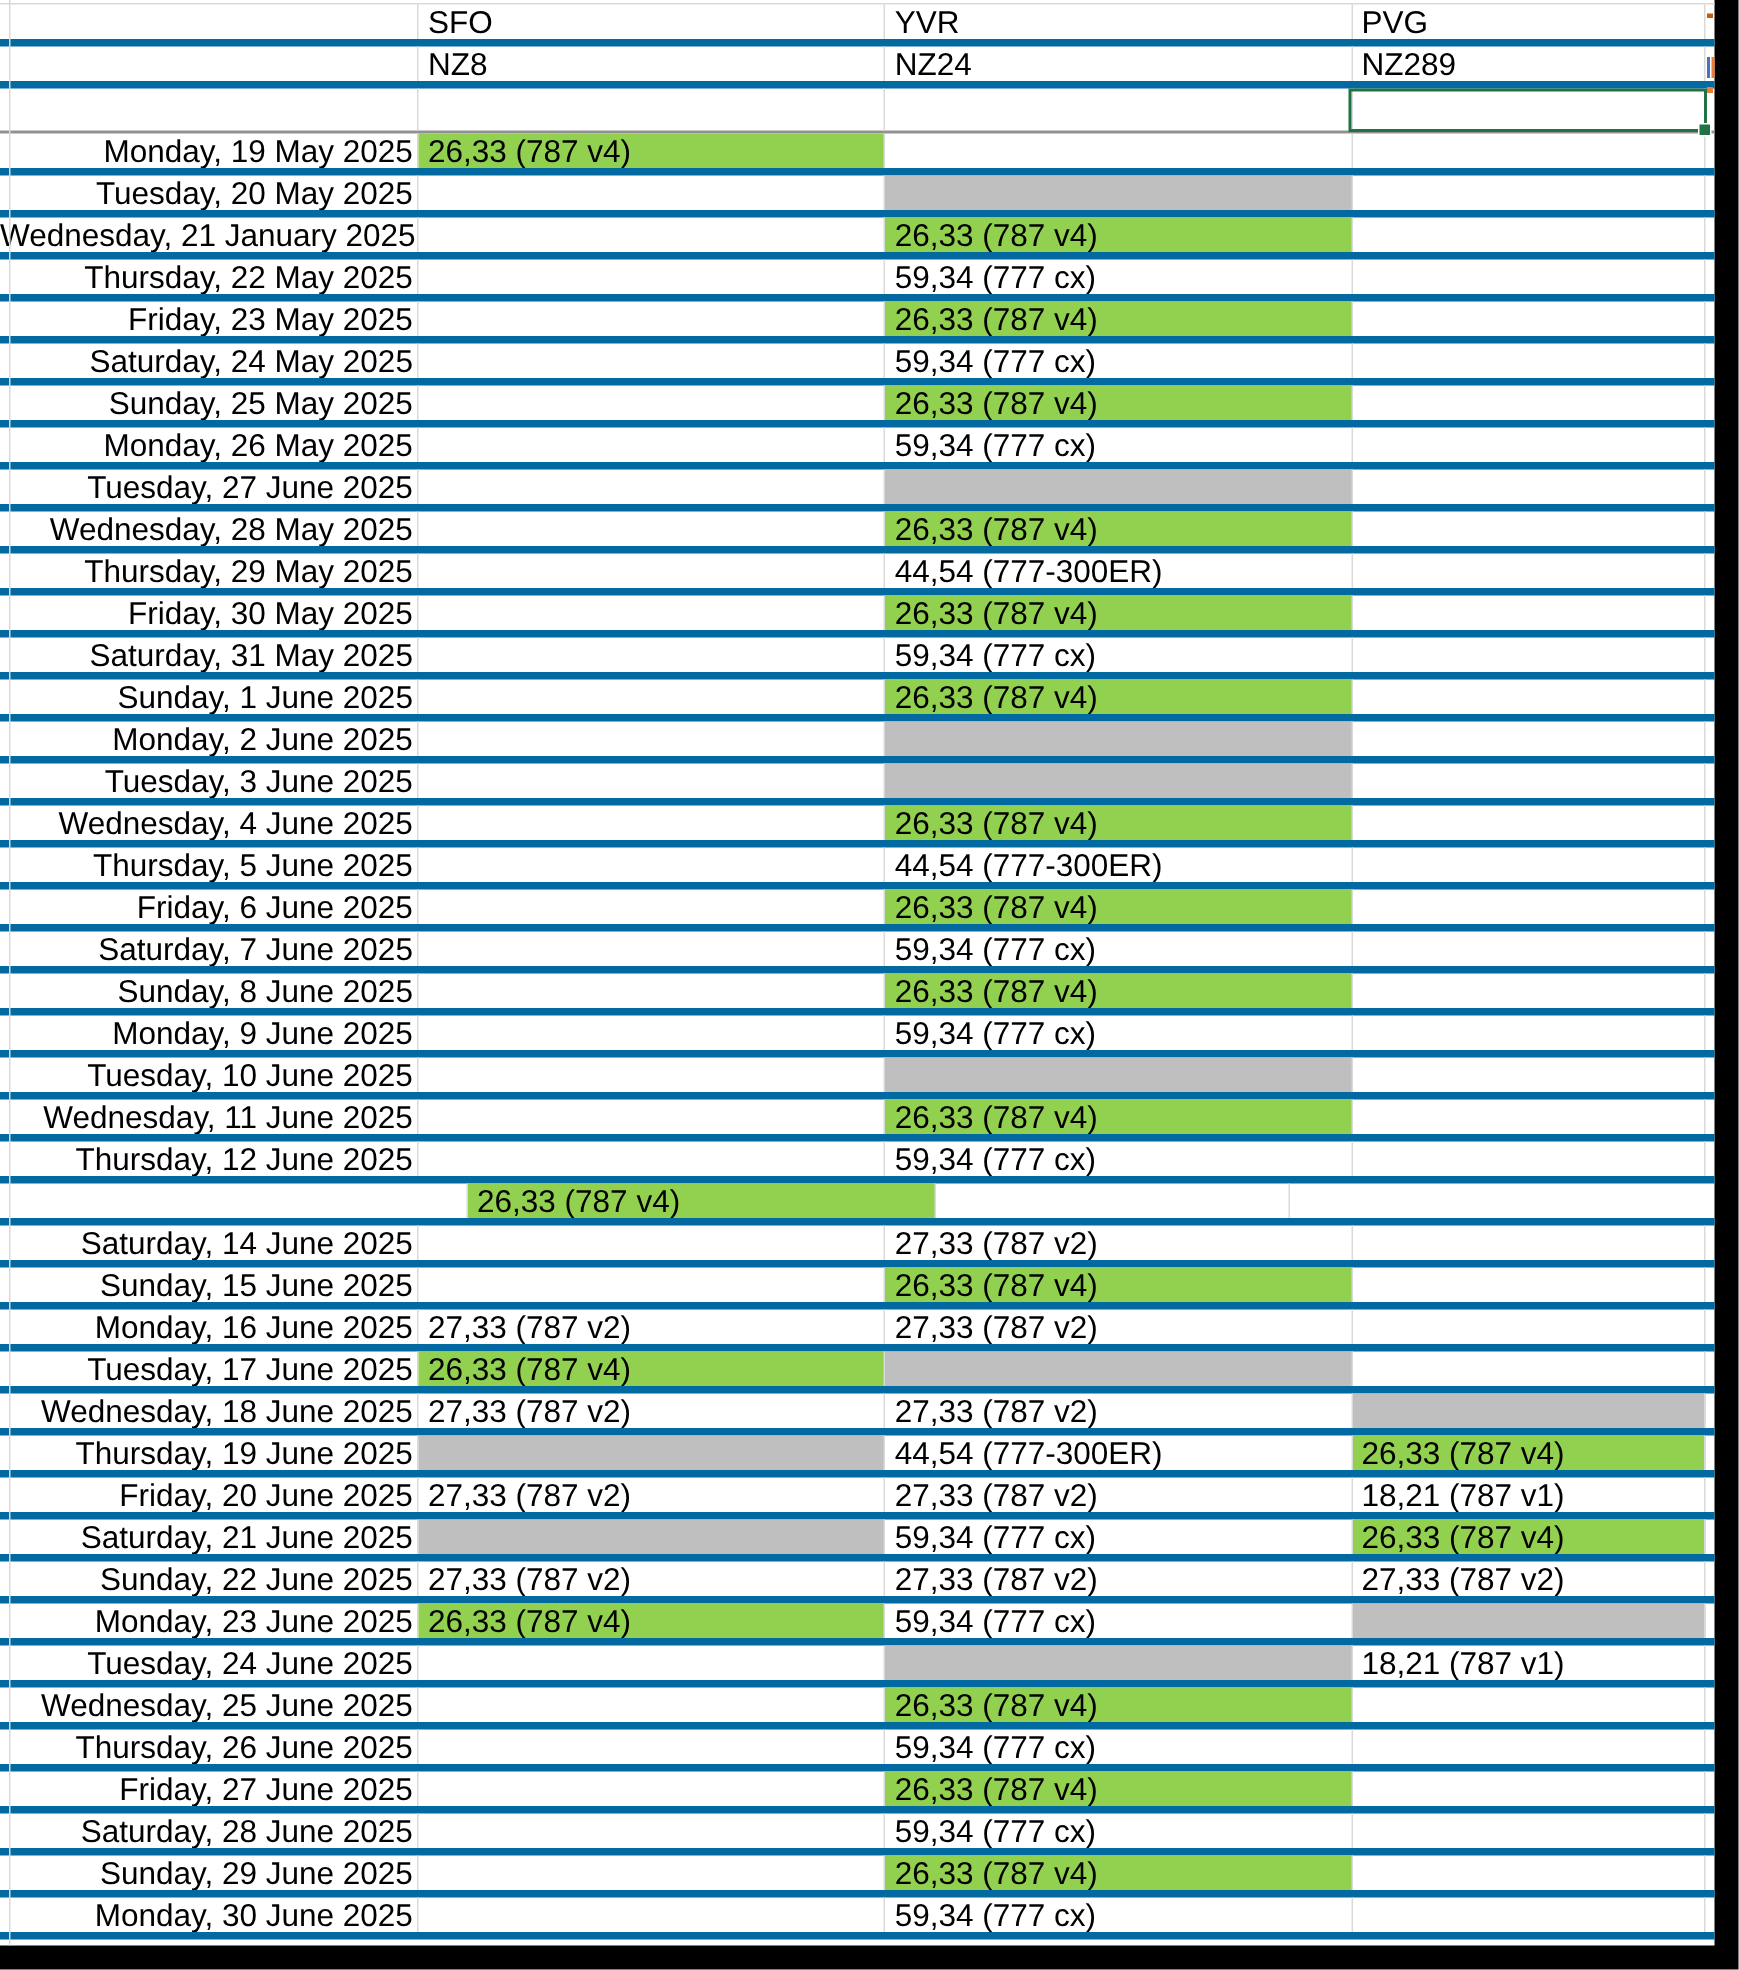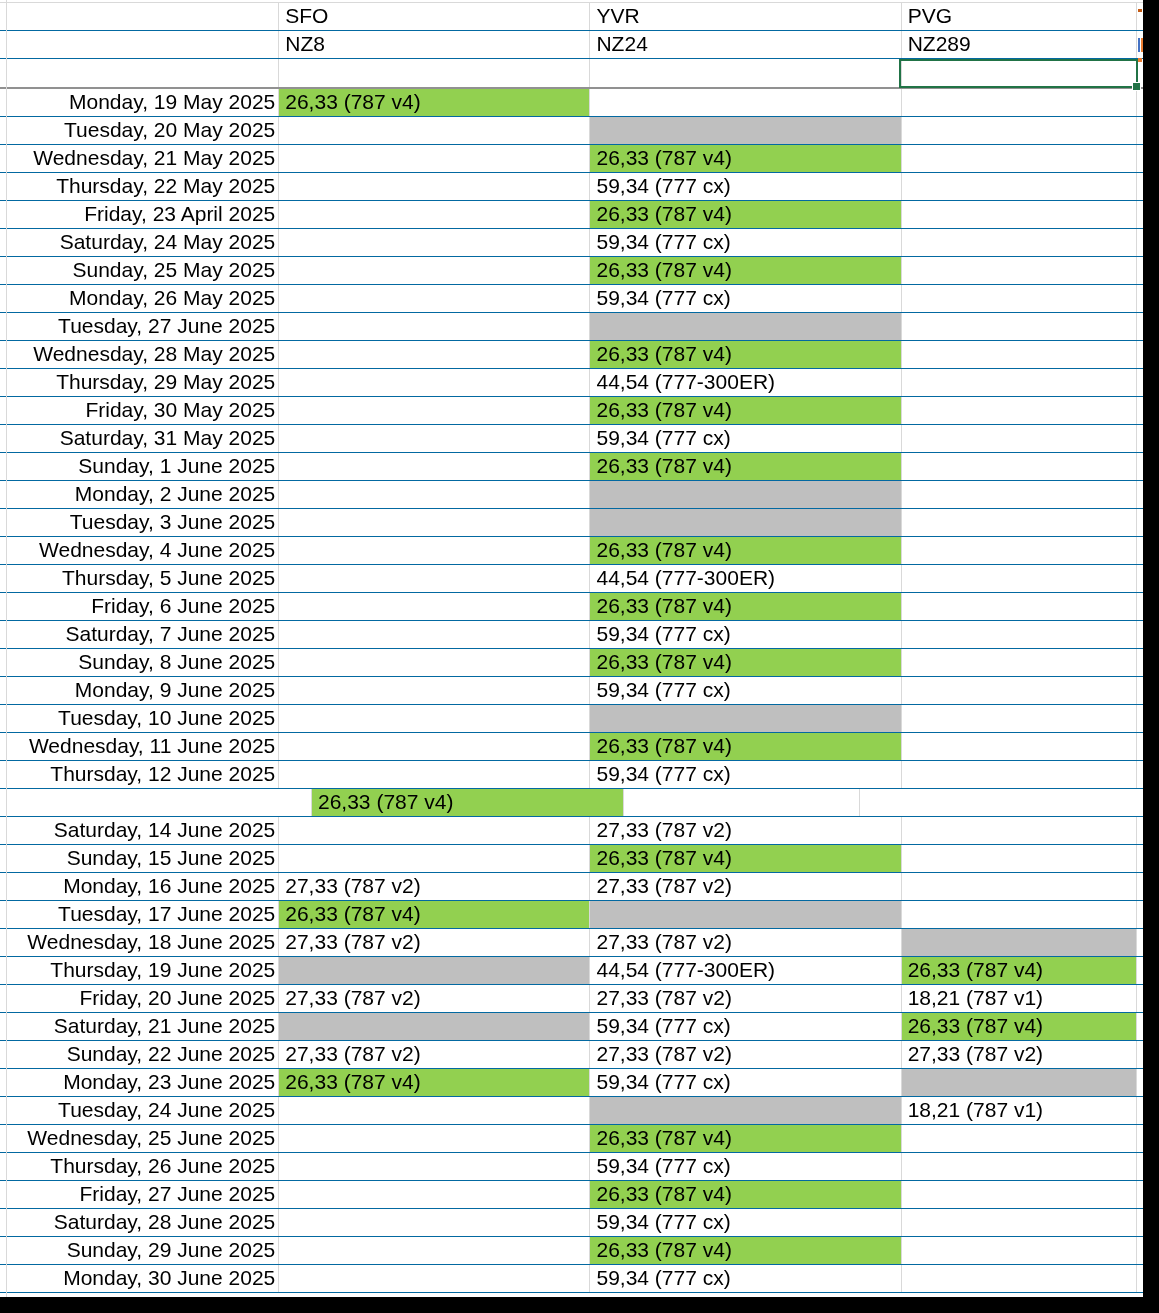--- a/index.html
+++ b/index.html
@@ -6,21 +6,21 @@
   .canvas {
     position:relative; width:1159px; height:1313px;
     background:#000; overflow:hidden;
     font-family:"Liberation Sans", sans-serif;
     font-size:21px; color:#000;
   }
   .sheet {
     position:absolute; left:0; top:0; width:1143px; height:1297px;
     background:#fff;
   }
-  .row { display:flex; height:28px; box-sizing:border-box; border-bottom:1px solid #0369a1; }
+  .row { display:flex; height:28px; box-sizing:border-box; border-bottom:5px solid #0369a1; }
   .row.no-bottom { border-bottom:none; }
   .partial-row { height:3px; box-sizing:border-box; border-bottom:1px solid #D9D9D9; }
   .pane-divider { height:2px; background:#919191; }
   .cell {
     box-sizing:border-box; height:100%;
     border-right:1px solid #D9D9D9;
     padding-left:6px; line-height:26px;
     white-space:nowrap; overflow:hidden;
   }
   .c-date { width:280px; text-align:right; padding-right:3px; padding-left:0; }
@@ -83,35 +83,35 @@
           <div class="cell c-sliver"></div>
         </div>
         <div class="row">
           <div class="cell c-date">Tuesday, 20 May 2025</div>
           <div class="cell c-wide"></div>
           <div class="cell c-wide bg-gray"></div>
           <div class="cell c-pvg"></div>
           <div class="cell c-sliver"></div>
         </div>
         <div class="row">
-          <div class="cell c-date">Wednesday, 21 May 2025</div>
+          <div class="cell c-date">Wednesday, 21 January 2025</div>
           <div class="cell c-wide"></div>
           <div class="cell c-wide bg-green">26,33 (787 v4)</div>
           <div class="cell c-pvg"></div>
           <div class="cell c-sliver"></div>
         </div>
         <div class="row">
           <div class="cell c-date">Thursday, 22 May 2025</div>
           <div class="cell c-wide"></div>
           <div class="cell c-wide">59,34 (777 cx)</div>
           <div class="cell c-pvg"></div>
           <div class="cell c-sliver"></div>
         </div>
         <div class="row">
-          <div class="cell c-date">Friday, 23 April 2025</div>
+          <div class="cell c-date">Friday, 23 May 2025</div>
           <div class="cell c-wide"></div>
           <div class="cell c-wide bg-green">26,33 (787 v4)</div>
           <div class="cell c-pvg"></div>
           <div class="cell c-sliver"></div>
         </div>
         <div class="row">
           <div class="cell c-date">Saturday, 24 May 2025</div>
           <div class="cell c-wide"></div>
           <div class="cell c-wide">59,34 (777 cx)</div>
           <div class="cell c-pvg"></div>

